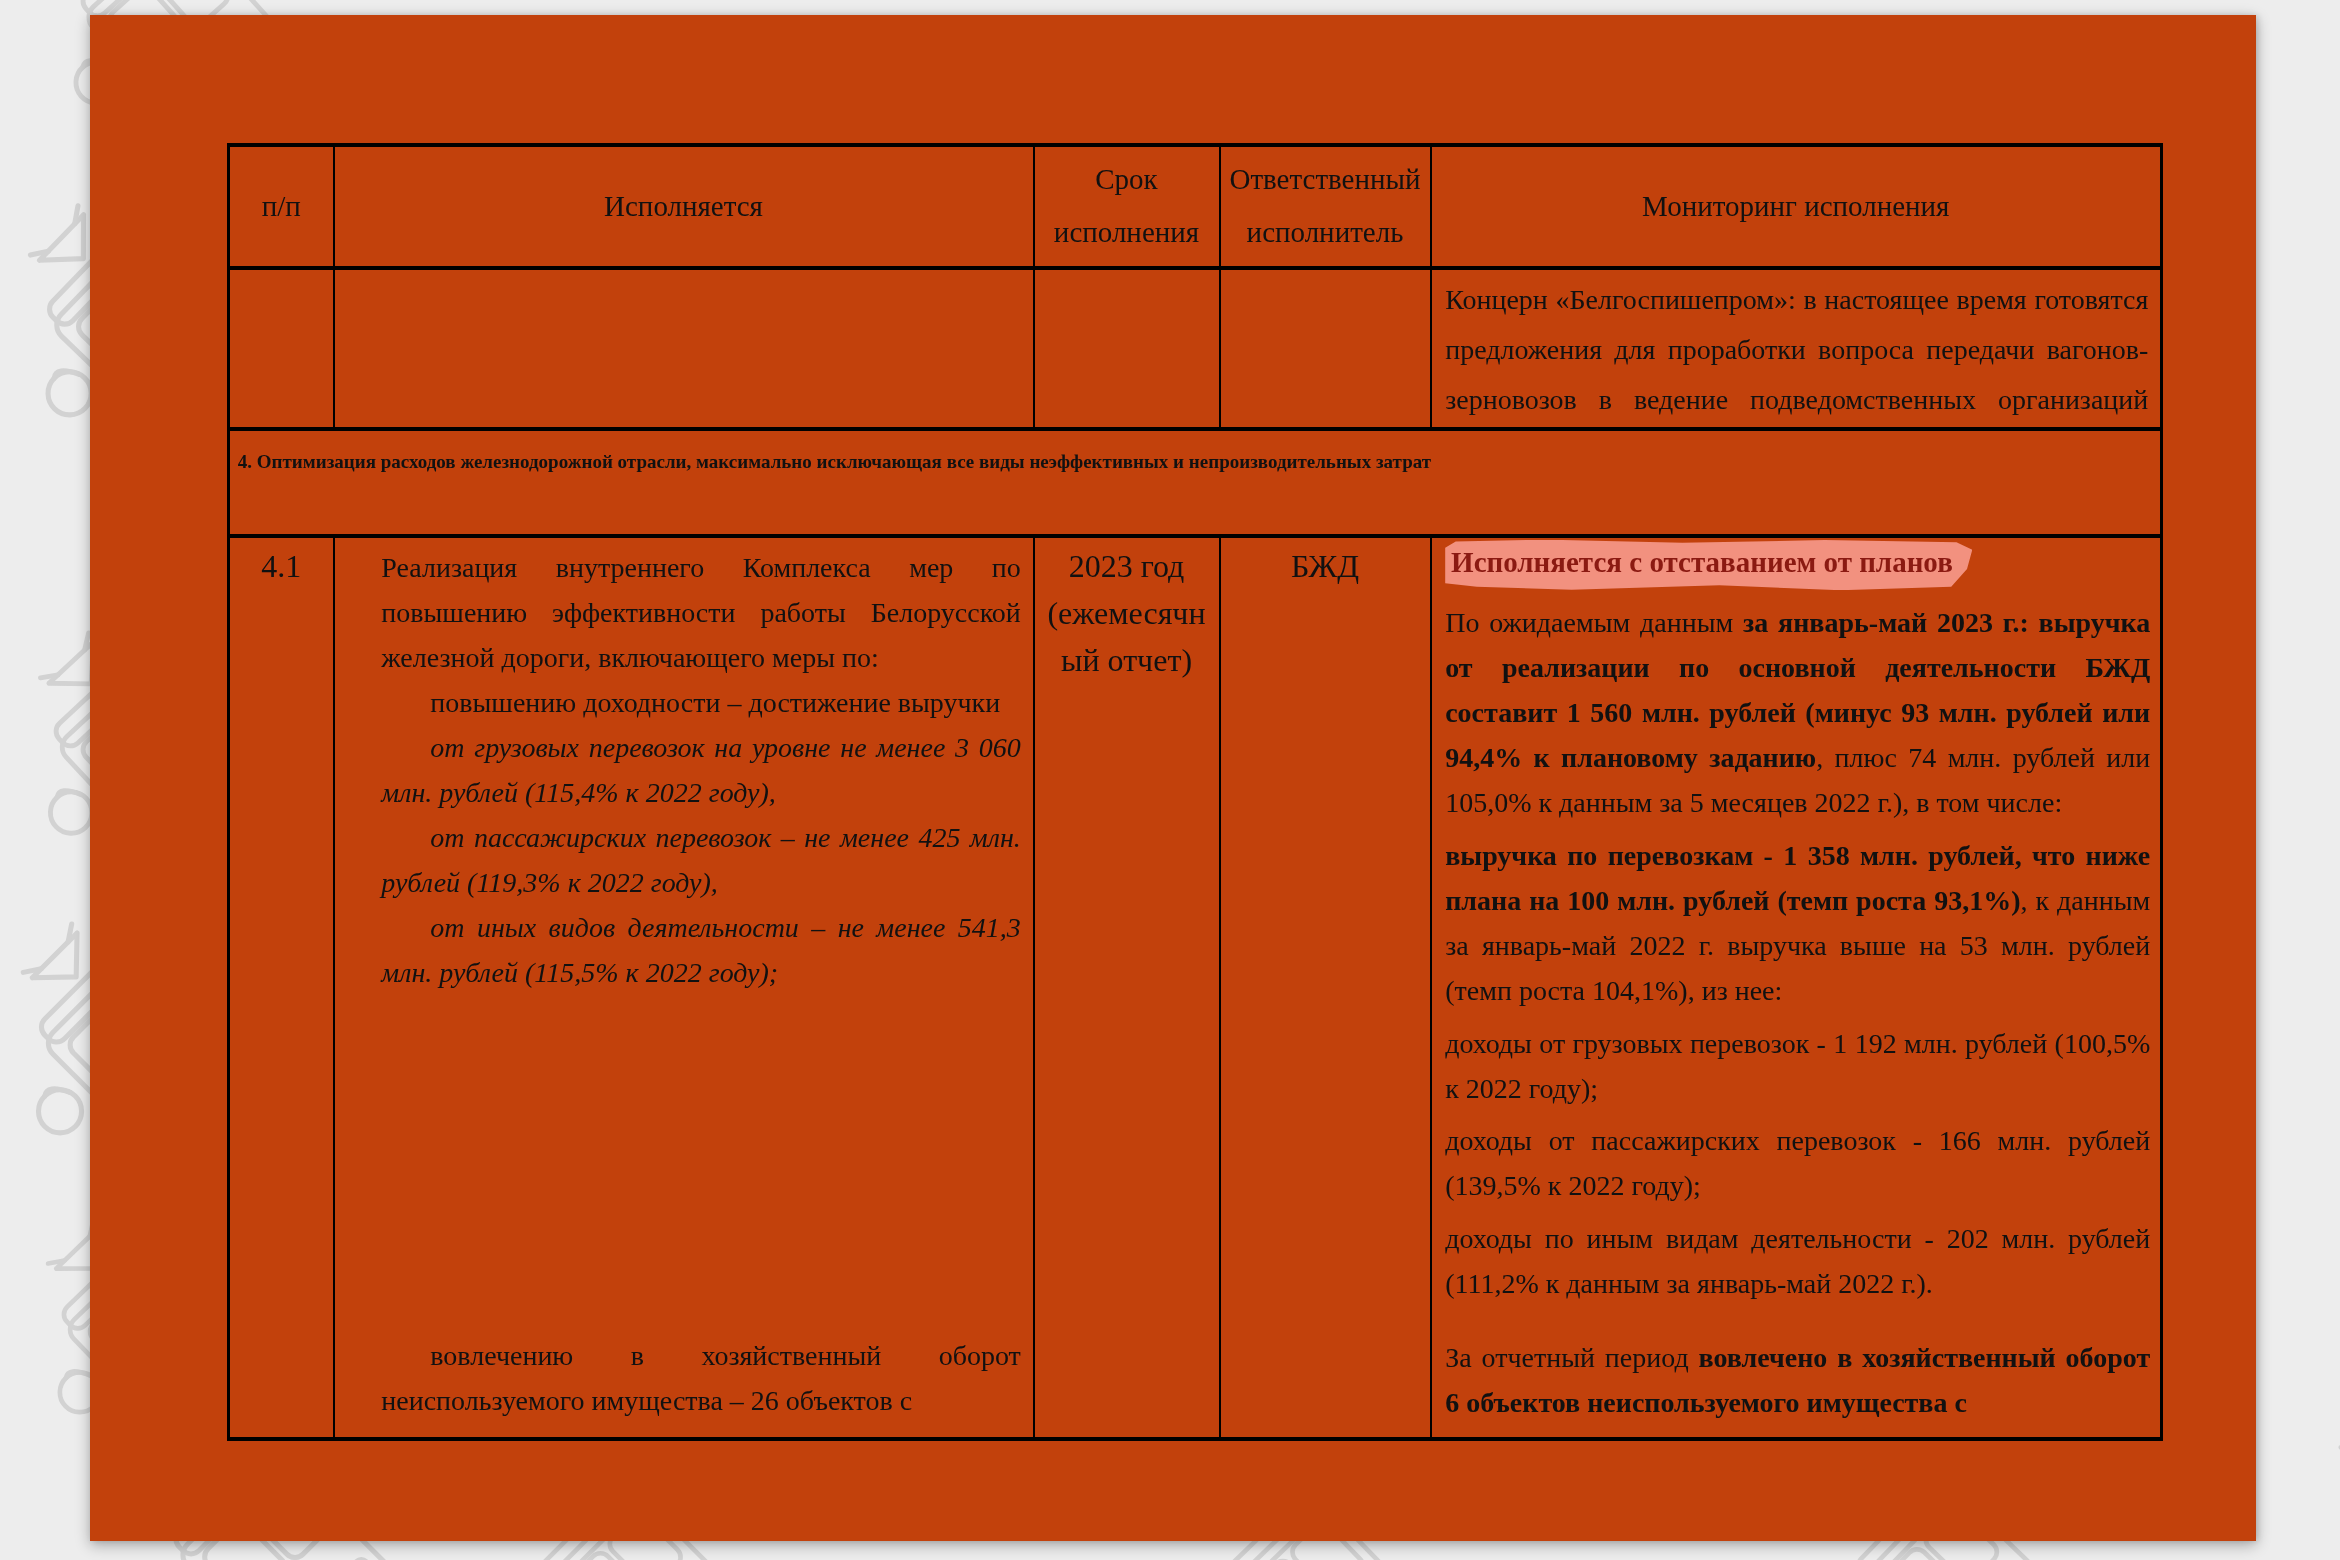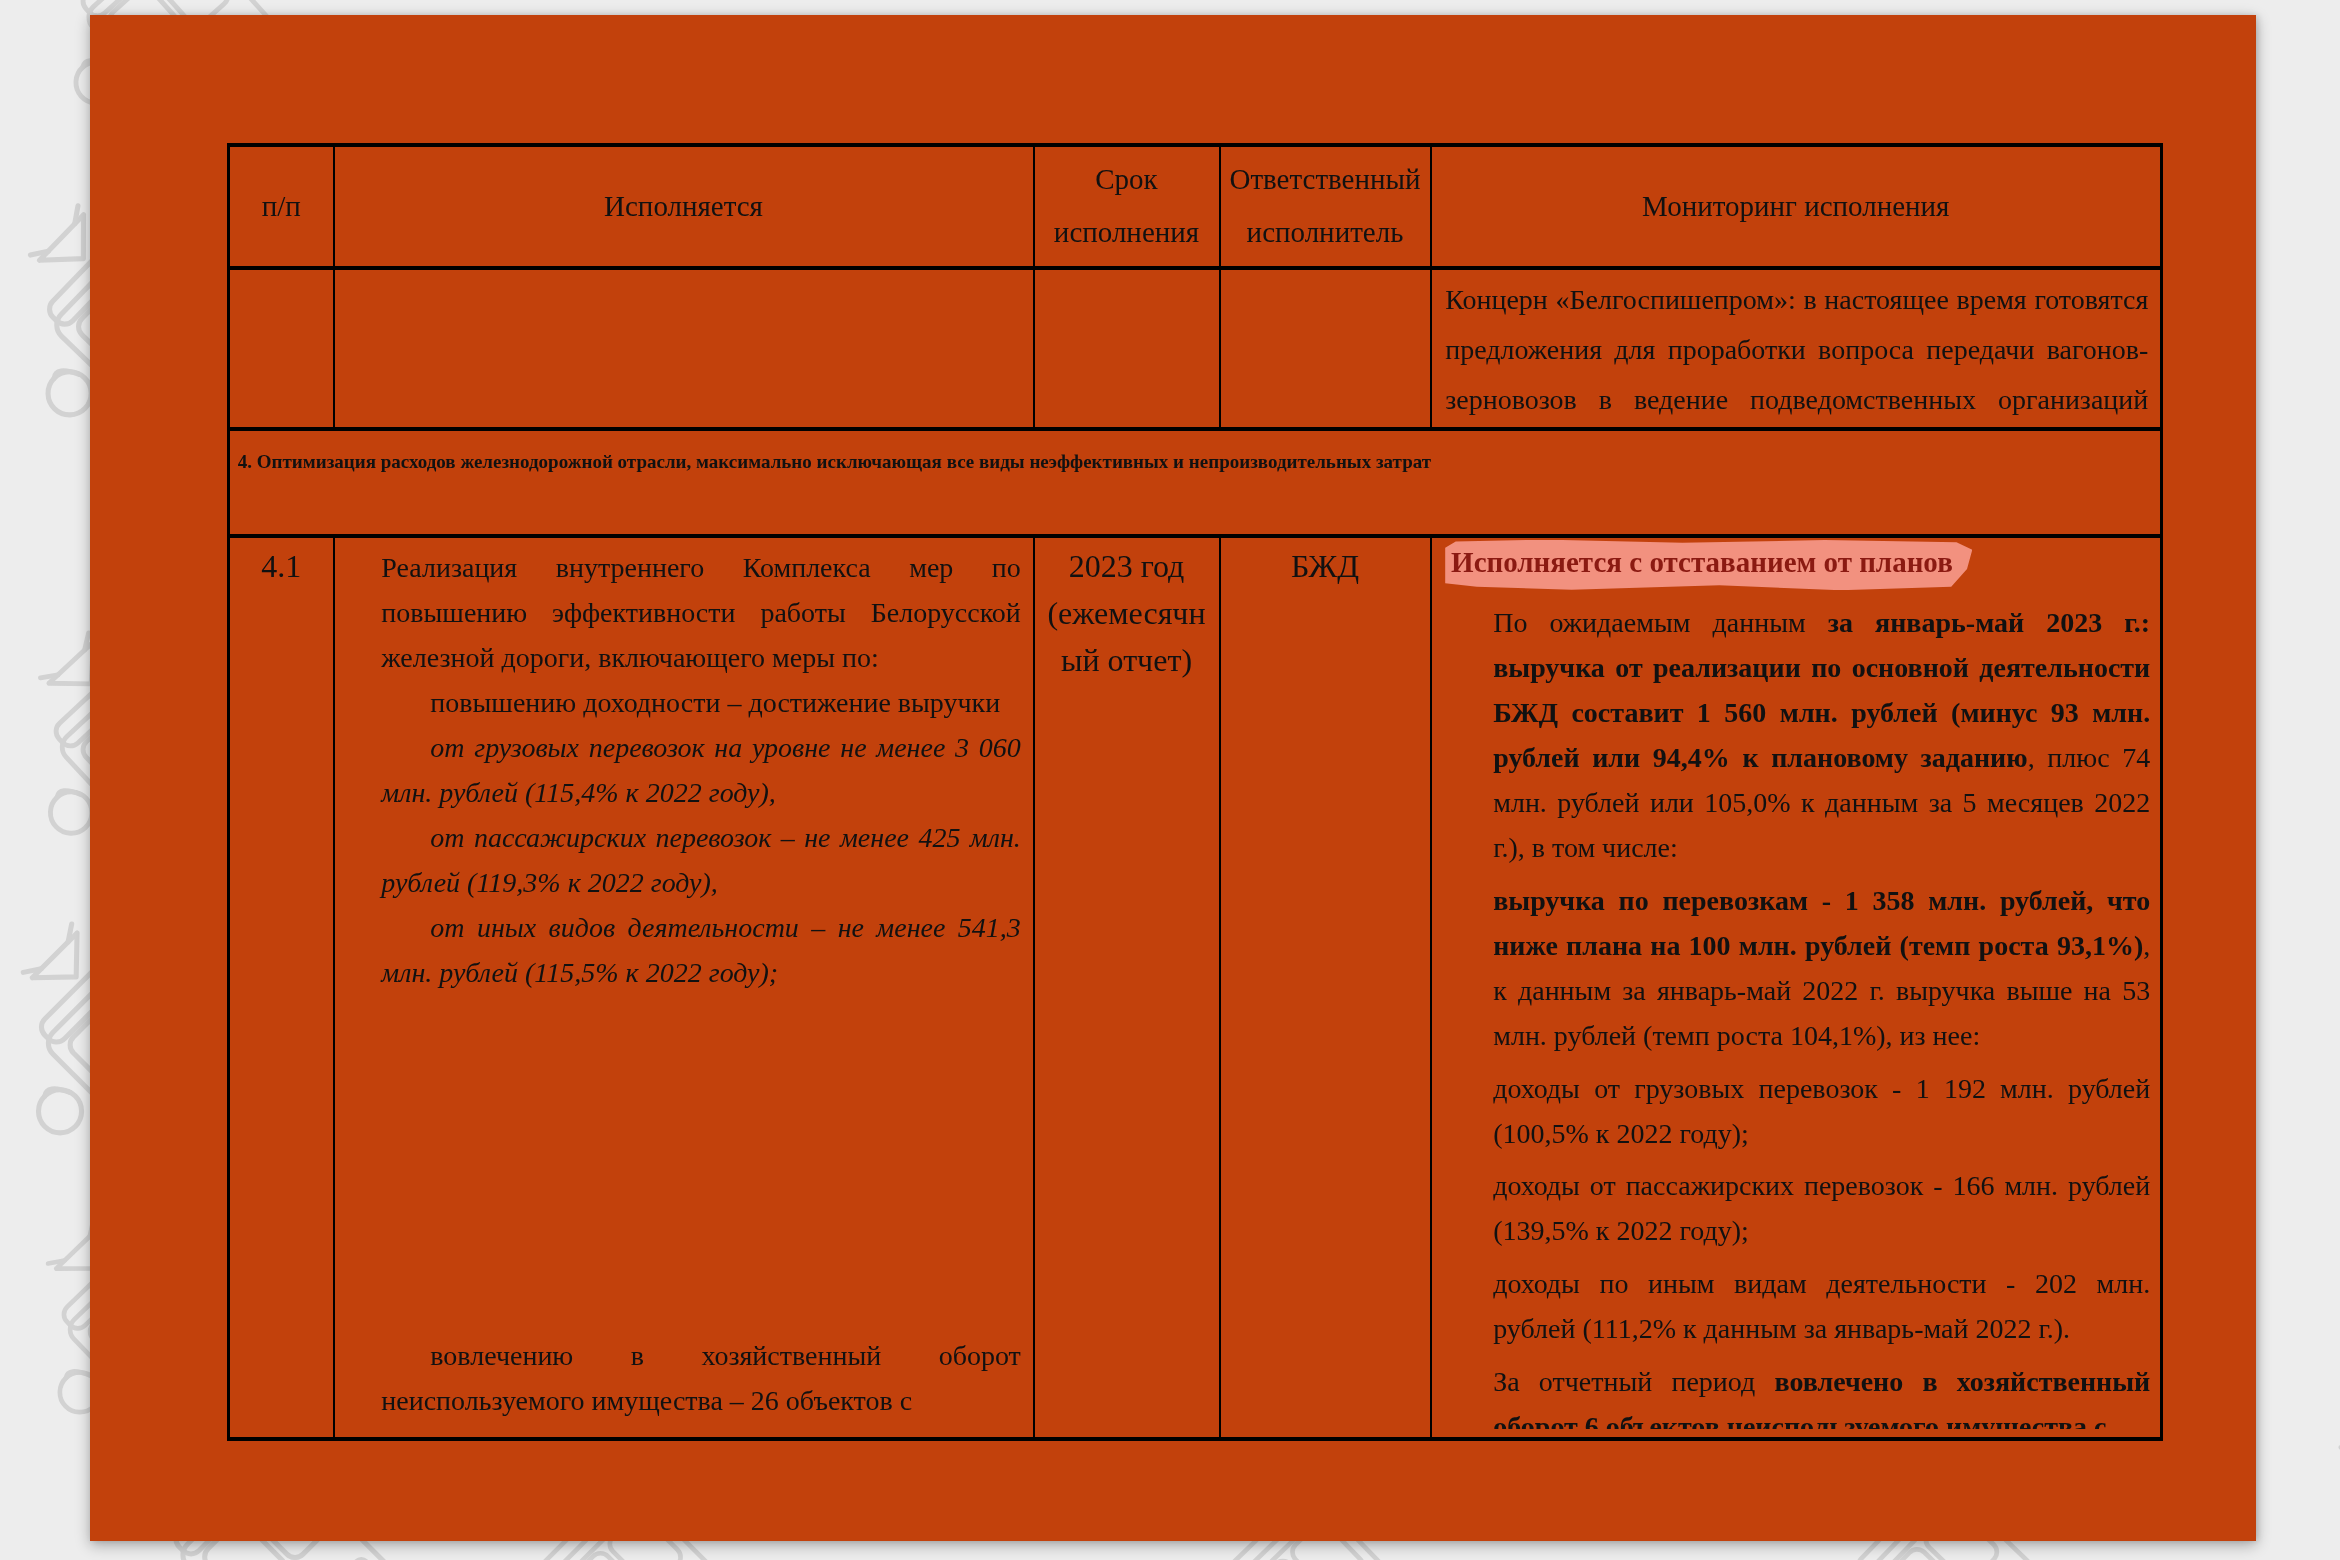--- a/index.html
+++ b/index.html
@@ -182,21 +182,21 @@
 ый отчет)</div>
       </td>
       <td class="resp-cell">
         <div class="cin">БЖД</div>
       </td>
       <td>
         <div class="cin mon41-pad" id="mon41">
           <div class="status-line">
             <span class="status-mark">Исполняется с отставанием от планов</span>
           </div>
-          <div class="cin" style="flex:1;margin-left:48px;">
+          <div class="cin" style="flex:1;">
                 <p><span>По ожидаемым данным </span><span class="b">за январь-май 2023 г.: выручка от реализации по основной деятельности БЖД составит 1 560 млн. рублей (минус 93 млн. рублей или 94,4% к плановому заданию</span><span>, плюс 74 млн. рублей или 105,0% к данным за 5 месяцев 2022 г.), в том числе:</span></p>
                 <p><span class="b">выручка по перевозкам - 1 358 млн. рублей, что ниже плана на 100 млн. рублей (темп роста 93,1%)</span><span>, к данным за январь-май 2022 г. выручка выше на 53 млн. рублей (темп роста 104,1%), из нее:</span></p>
                 <p><span>доходы от грузовых перевозок - 1 192 млн. рублей (100,5% к 2022 году);</span></p>
                 <p><span>доходы от пассажирских перевозок - 166 млн. рублей (139,5% к 2022 году);</span></p>
                 <p><span>доходы по иным видам деятельности - 202 млн. рублей (111,2% к данным за январь-май 2022 г.).</span></p>
                 <p class="bottom"><span>За отчетный период </span><span class="b">вовлечено в хозяйственный оборот 6 объектов неиспользуемого имущества с</span></p>
               </div>
         </div>
       </td>
     </tr>

